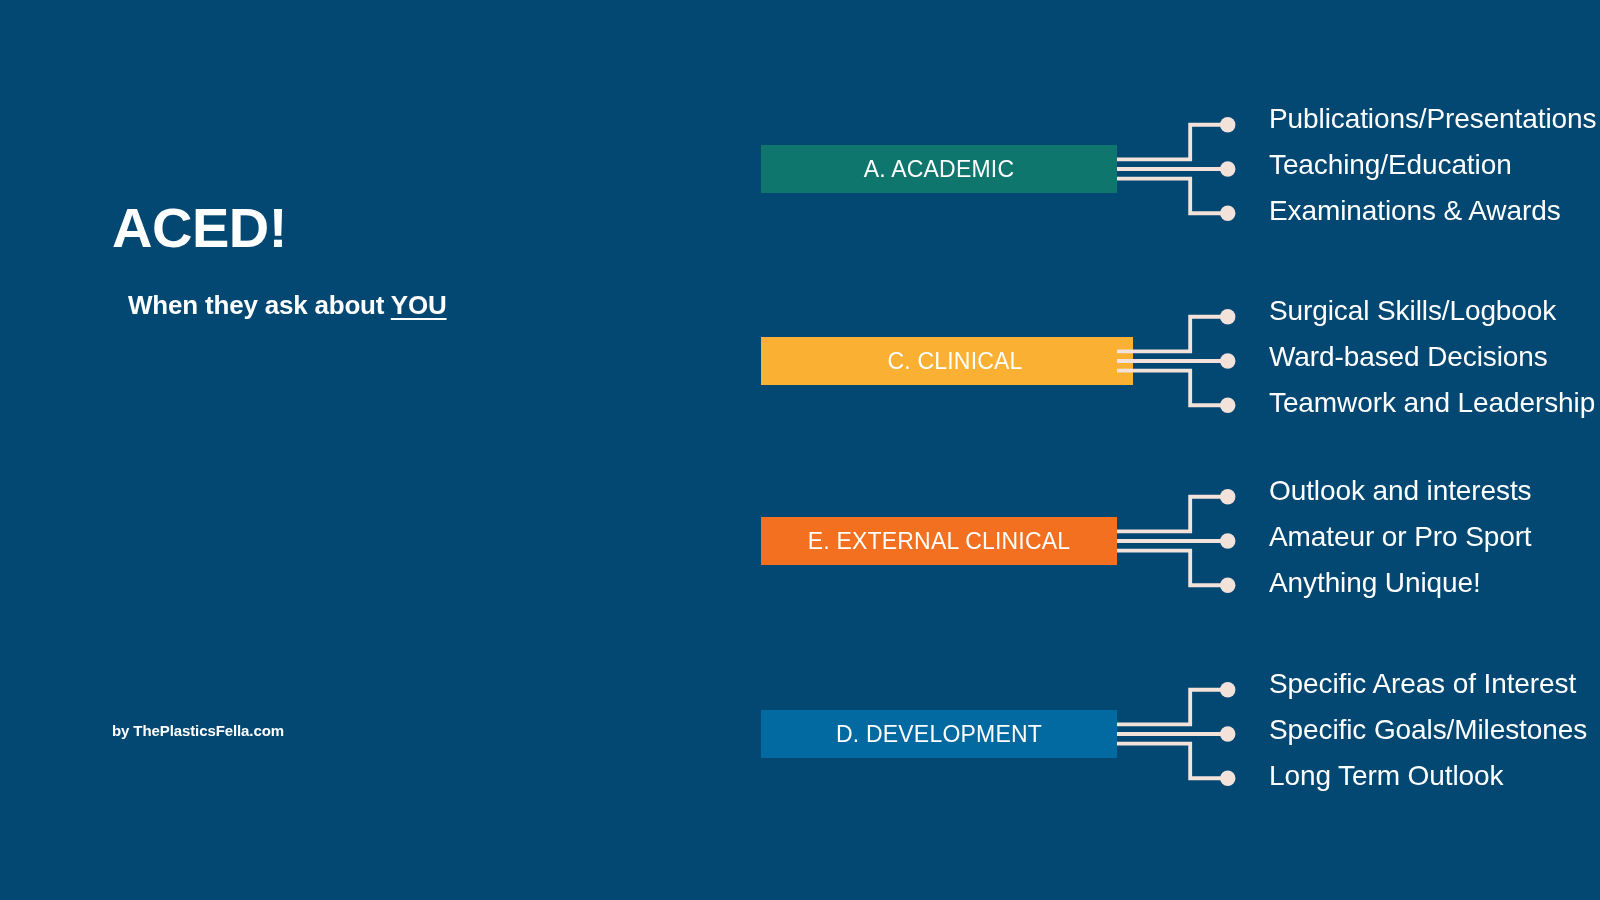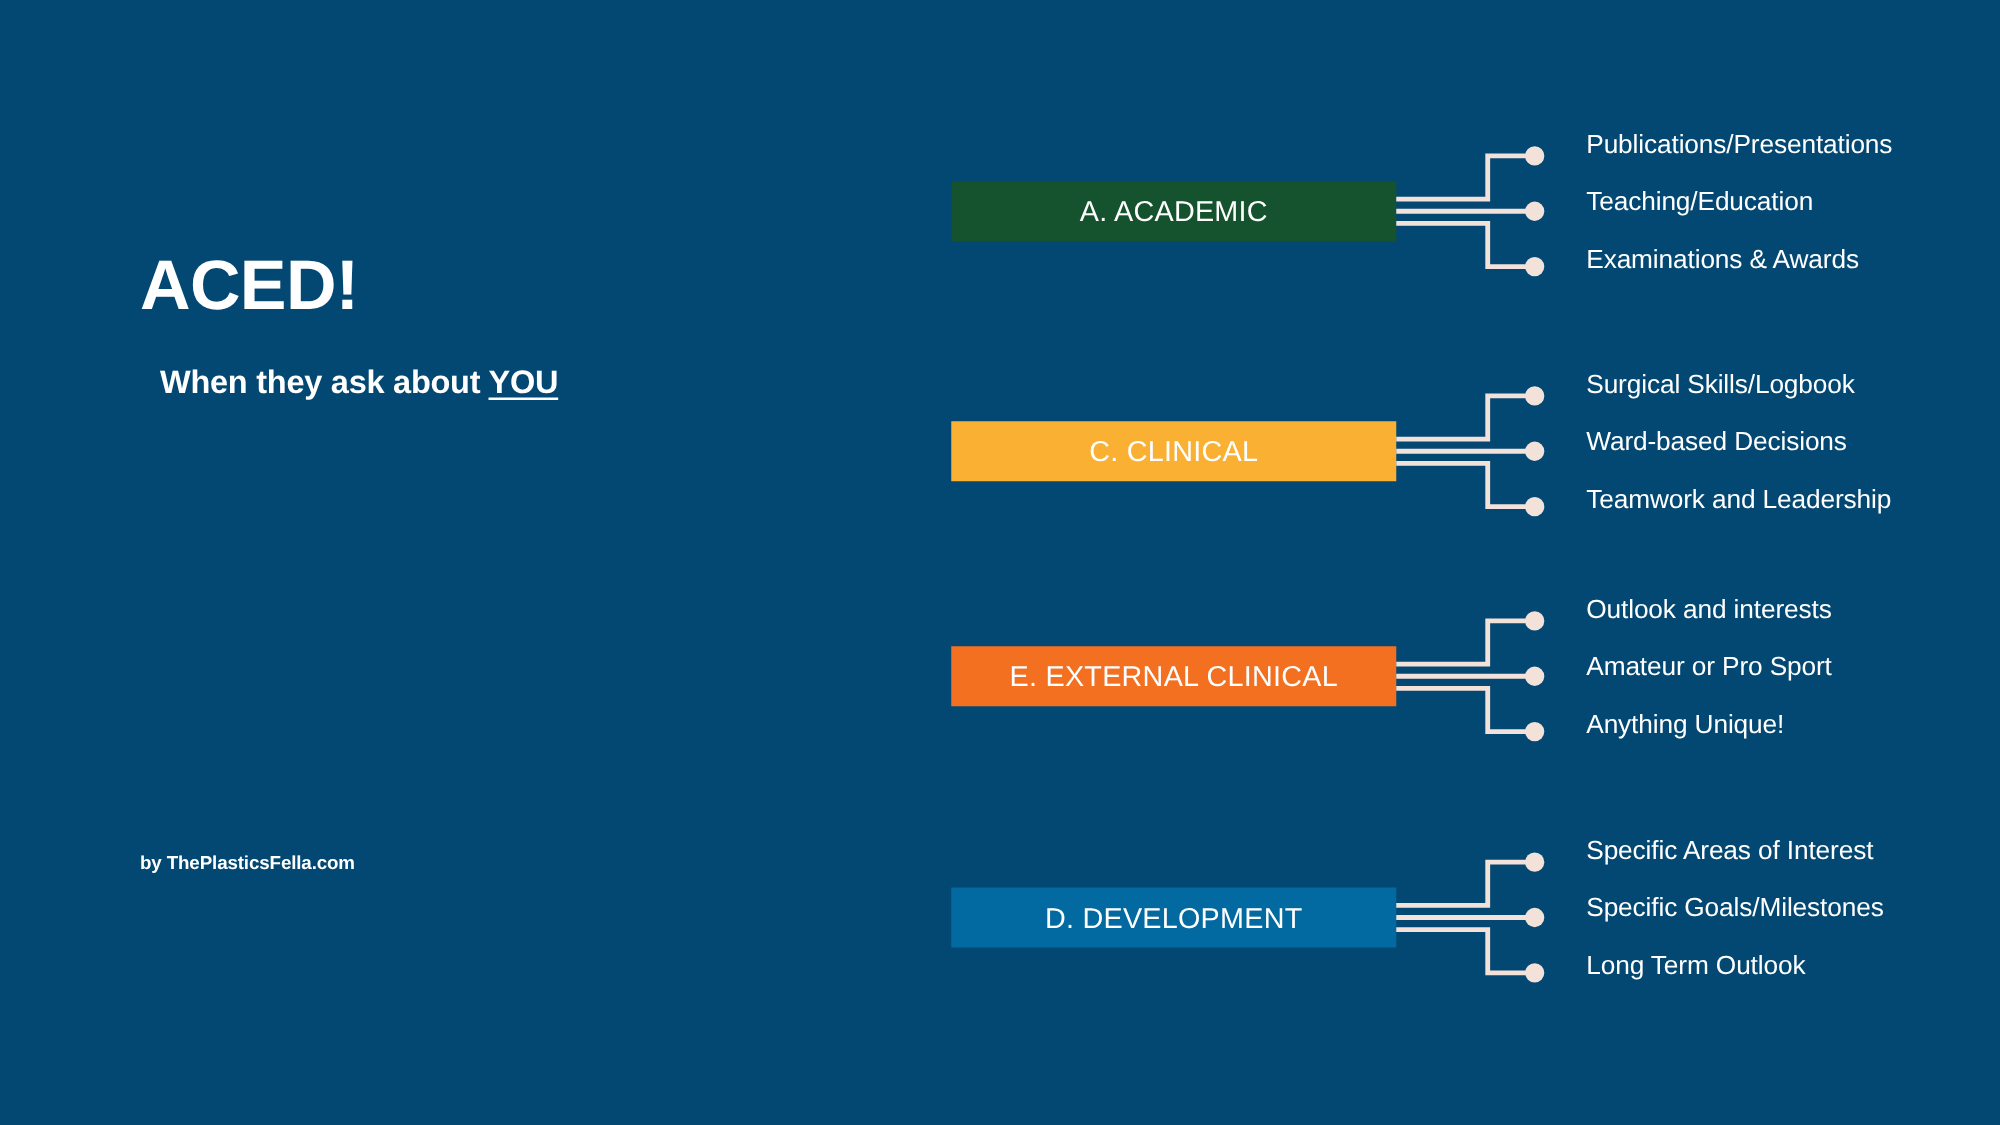--- a/index.html
+++ b/index.html
@@ -54,21 +54,21 @@
     font-size: 21px;
     font-weight: 400;
     color: #ffffff;
     line-height: 2.45;
     letter-spacing: -0.1px;
     max-width: 540px;
   }
   .byline {
     position: absolute;
     left: 112px;
-    top: 682px;
+    top: 722px;
     font-size: 15px;
     font-weight: 700;
     color: #ffffff;
     letter-spacing: -0.1px;
   }
 
   
   .diagram {
     position: absolute;
     left: 0;
@@ -111,21 +111,21 @@
     position: absolute;
     left: 1269px;
     top: -48px;
     width: 330px;
     height: 144px;
   }
   .branch-label {
     position: absolute;
     left: 0;
     color: #ffffff;
-    font-size: 21px;
+    font-size: 28px;
     font-weight: 400;
     letter-spacing: -0.1px;
     white-space: nowrap;
     line-height: 1;
   }
   .branch-label.b0 { top: 8px; }
   .branch-label.b1 { top: 54px; text-align: center; }
   .branch-label.b2 { top: 100px; }
 </style>
 </head>
@@ -134,39 +134,39 @@
 <div class="slide">
 
   <div class="left-col">
     <h1 class="headline">ACED!</h1>
     <h2 class="subhead"><span>When they ask about </span><span class="emph">YOU</span></h2>
   </div>
   <div class="byline">by ThePlasticsFella.com</div>
 
   <div class="diagram" id="diagram">
       <div class="group" style="top: 145px;">
-        <div class="cat-box" style="background: #14532d;">
+        <div class="cat-box" style="background: #0f766e;">
           <span class="cat-label">A. ACADEMIC</span>
         </div>
         <svg class="connector" width="135" height="144" viewBox="0 0 135 144">
           <path d="M0,62 H76 V26 H113" fill="none" stroke="#F3E2DA" stroke-width="4"></path>
           <circle cx="115" cy="26" r="8" fill="#F3E2DA"></circle>
           <path d="M0,72 H113" fill="none" stroke="#F3E2DA" stroke-width="4"></path>
           <circle cx="115" cy="72" r="8" fill="#F3E2DA"></circle>
           <path d="M0,82 H76 V118 H113" fill="none" stroke="#F3E2DA" stroke-width="4"></path>
           <circle cx="115" cy="118" r="8" fill="#F3E2DA"></circle>
         </svg>
         <div class="branch-labels">
           <div class="branch-label b0">Publications/Presentations</div>
           <div class="branch-label b1">Teaching/Education</div>
           <div class="branch-label b2">Examinations &amp; Awards</div>
         </div>
       </div>
       <div class="group" style="top: 337px;">
-        <div class="cat-box" style="background: rgb(250, 176, 50);">
+        <div class="cat-box" style="background: rgb(250, 176, 50); padding-left: 16px;">
           <span class="cat-label">C. CLINICAL</span>
         </div>
         <svg class="connector" width="135" height="144" viewBox="0 0 135 144">
           <path d="M0,62 H76 V26 H113" fill="none" stroke="#F3E2DA" stroke-width="4"></path>
           <circle cx="115" cy="26" r="8" fill="#F3E2DA"></circle>
           <path d="M0,72 H113" fill="none" stroke="#F3E2DA" stroke-width="4"></path>
           <circle cx="115" cy="72" r="8" fill="#F3E2DA"></circle>
           <path d="M0,82 H76 V118 H113" fill="none" stroke="#F3E2DA" stroke-width="4"></path>
           <circle cx="115" cy="118" r="8" fill="#F3E2DA"></circle>
         </svg>

